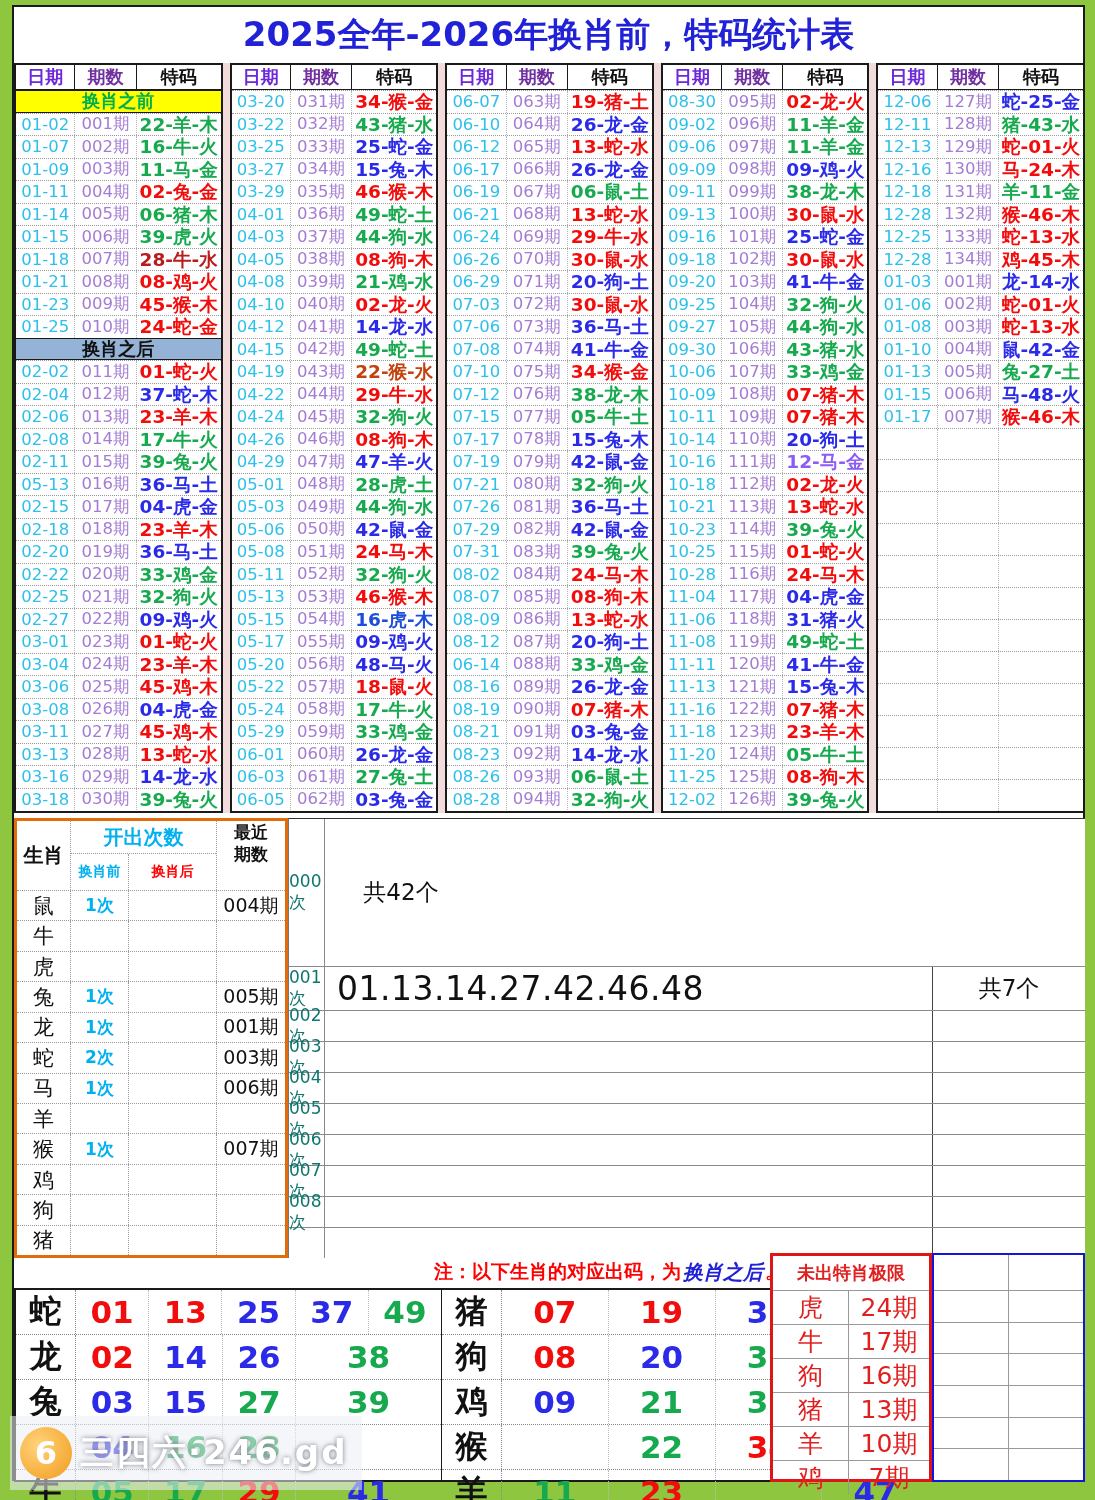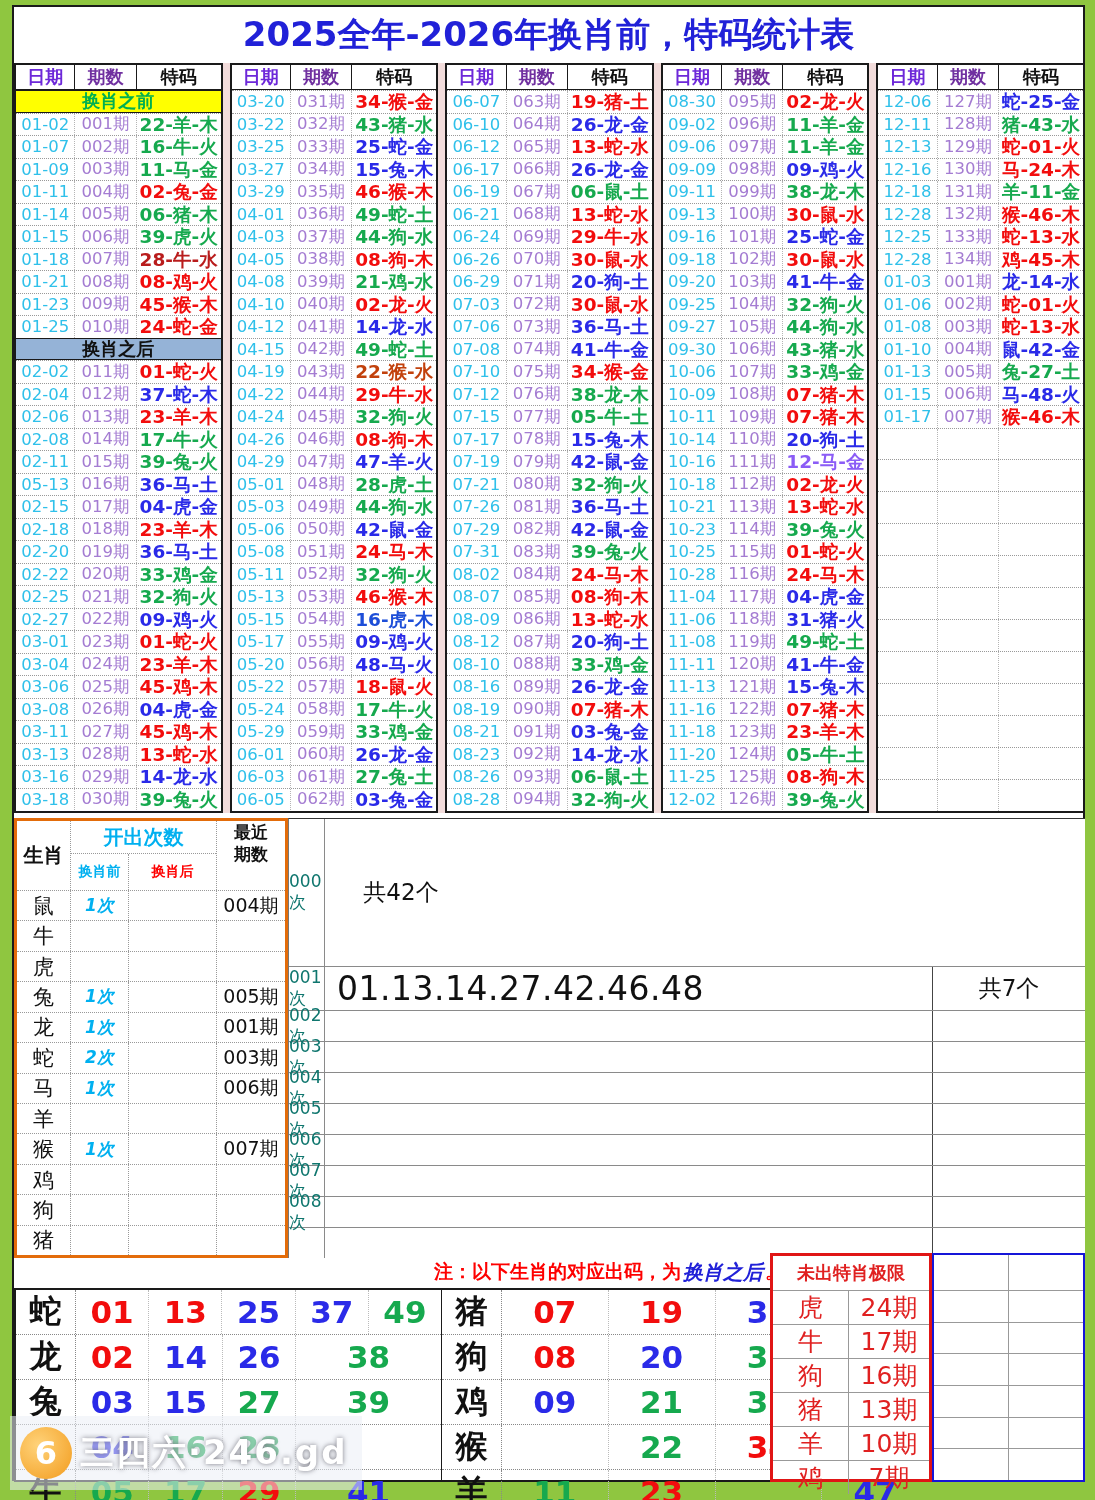--- a/index.html
+++ b/index.html
@@ -32,21 +32,21 @@
 .sh-mid { width: 146px; display: flex; flex-direction: column; border-right: 1px dotted #999; }
 .sh-counts { height: 33px; color: #00b0f0; font-weight: bold; font-size: 20px; display: flex; align-items: center; justify-content: center; border-bottom: 1px dotted #999; }
 .sh-sub { flex: 1; display: flex; }
 .sh-before { width: 58px; color: #00b0f0; font-weight: bold; font-size: 14px; display: flex; align-items: center; justify-content: center; border-right: 1px dotted #999; }
 .sh-after { flex: 1; color: #fe0000; font-weight: bold; font-size: 14px; display: flex; align-items: center; justify-content: center; }
 .sh-r { flex: 1; display: flex; flex-direction: column; align-items: center; justify-content: flex-start; font-size: 17px; font-weight: bold; color: #111; line-height: 1.3; }
 #stats-body { flex: 1; display: flex; flex-direction: column; }
 .srow { flex: 1; display: flex; border-top: 1px dotted #999; }
 .srow:first-child { border-top: none; }
 .s-z { width: 54px; font-size: 21px; color: #111; display: flex; align-items: center; justify-content: center; border-right: 1px dotted #999; }
-.s-b { width: 58px; color: #00b0f0; font-weight: bold; font-size: 17px; display: flex; align-items: center; justify-content: center; border-right: 1px dotted #999; font-style: italic; }
+.s-b { width: 58px; color: #00b0f0; font-weight: bold; font-size: 17px; display: flex; align-items: center; justify-content: center; border-right: 1px dotted #999; }
 .s-a { width: 88px; border-right: 1px dotted #999; }
 .s-r { flex: 1; font-size: 19px; color: #111; display: flex; align-items: center; justify-content: center; }
 
 #freq { position: absolute; left: 288px; top: 818px; width: 797px; height: 440px; display: flex; flex-direction: column; background: #fff; border-top: 1.5px solid #333; border-left: 1px solid #777; }
 .frow { display: flex; border-bottom: 1px solid #8a8a8a; flex: 0 0 auto; }
 .frow.filler { flex: 1 1 auto; border-bottom: none; }
 .f-label { width: 36px; display: flex; align-items: center; justify-content: center; font-size: 17px; color: #0f766e; border-right: 1px solid #8a8a8a; }
 .f-content { flex: 1; padding: 3px 0 0 12px; border-right: 1px solid #444; font-size: 23px; color: #111; line-height: 28.5px; letter-spacing: 0.5px; }
 .frow.big .f-content { display: flex; align-items: center; font-size: 33px; line-height: 1; padding-top: 0; }
 .f-tally { width: 152px; display: flex; align-items: center; justify-content: center; font-size: 23px; color: #111; }
@@ -540,21 +540,21 @@
           <div class="mc c-date">08-09</div>
           <div class="mc c-per">086期</div>
           <div class="mc c-code" style="color: rgb(242, 13, 13);">13-蛇-水</div>
         </div>
         <div class="mrow">
           <div class="mc c-date">08-12</div>
           <div class="mc c-per">087期</div>
           <div class="mc c-code" style="color: rgb(42, 42, 232);">20-狗-土</div>
         </div>
         <div class="mrow">
-          <div class="mc c-date">08-10</div>
+          <div class="mc c-date">06-14</div>
           <div class="mc c-per">088期</div>
           <div class="mc c-code" style="color: rgb(22, 169, 78);">33-鸡-金</div>
         </div>
         <div class="mrow">
           <div class="mc c-date">08-16</div>
           <div class="mc c-per">089期</div>
           <div class="mc c-code" style="color: rgb(42, 42, 232);">26-龙-金</div>
         </div>
         <div class="mrow">
           <div class="mc c-date">08-19</div>

